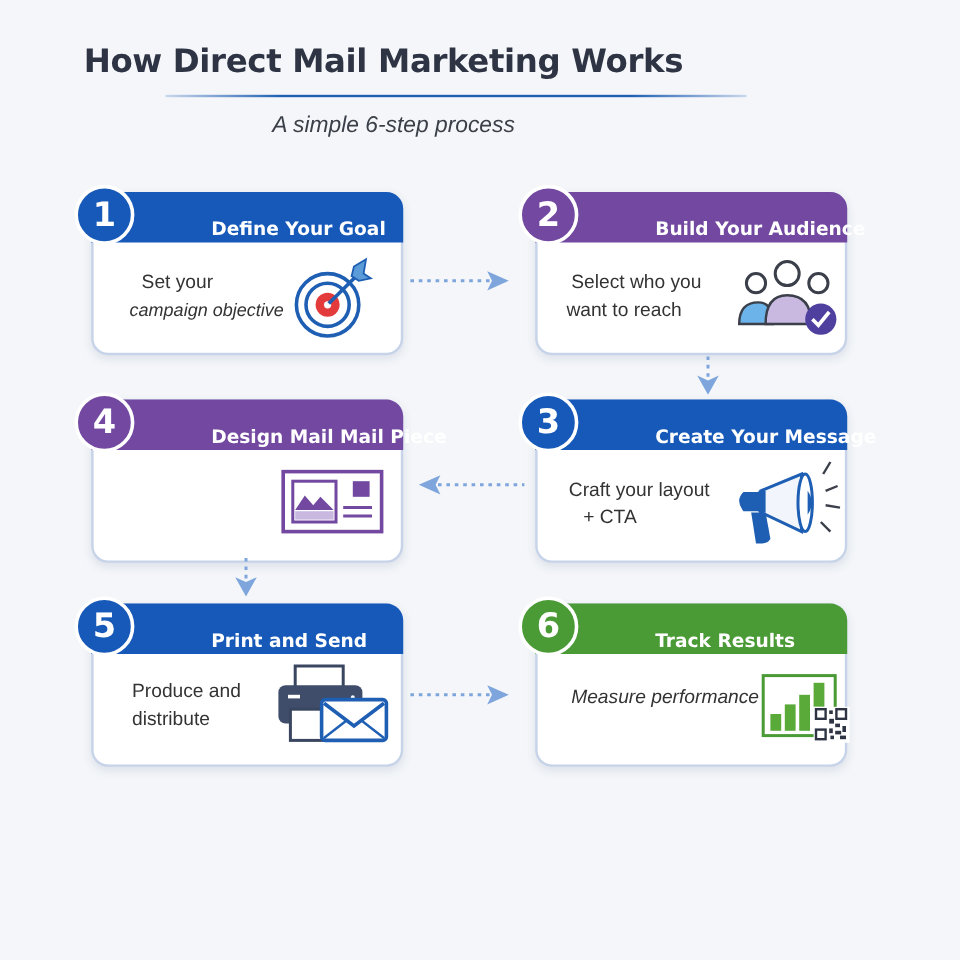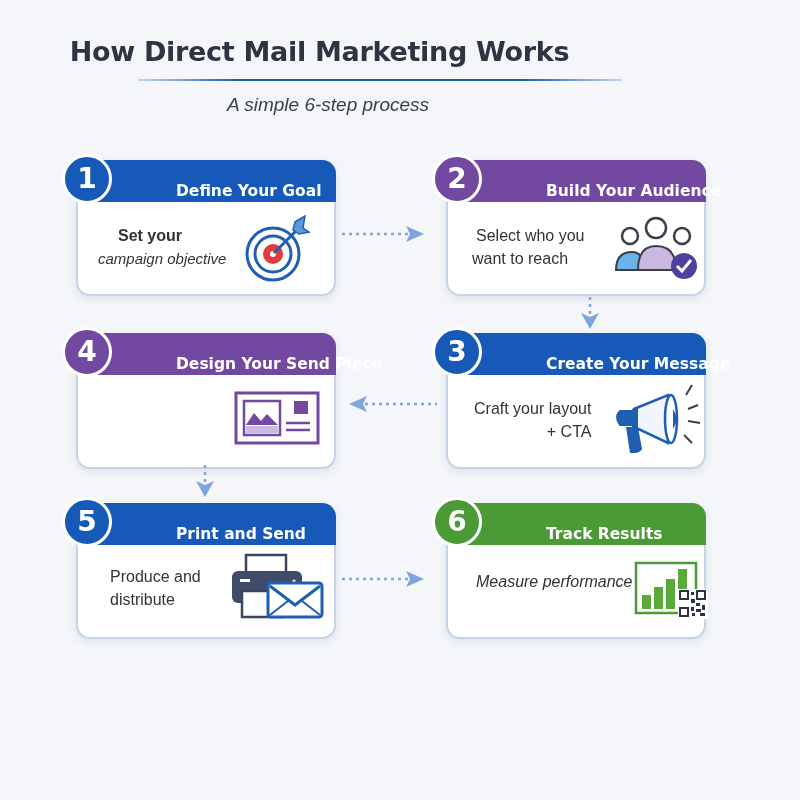--- a/index.html
+++ b/index.html
@@ -24,22 +24,22 @@
 
 <div class="title">How Direct Mail Marketing Works</div>
 <div class="title-rule"></div>
 <div class="subtitle">A simple 6-step process</div>
 
 <div class="card blue" style="left:76px;top:160px;">
   <div class="head"></div>
   <div class="badge">1</div>
   <div class="head-label">Define Your Goal</div>
   <div class="body-text" style="left:20px;top:62px;">
-    <div style="padding-left:20px;font-weight:bold;">Set your</div>
-    <div style="font-style:italic;font-size:15px;">campaign objective</div>
+    <div style="padding-left:20px;">Set your</div>
+    <div style="font-style:italic;font-size:15px;margin-left:10px;">campaign objective</div>
   </div>
   <svg class="icon" style="left:165px;top:52px;" width="70" height="70" viewBox="0 0 70 70">
     <circle cx="30" cy="40" r="26" fill="none" stroke="#1e5fb4" stroke-width="3"></circle>
     <circle cx="30" cy="40" r="18" fill="#fff" stroke="#1e5fb4" stroke-width="3"></circle>
     <circle cx="30" cy="40" r="10" fill="#e33b3b"></circle>
     <circle cx="30" cy="40" r="3" fill="#fff"></circle>
     <line x1="31" y1="39" x2="58" y2="12" stroke="#1e5fb4" stroke-width="3"></line>
     <polygon points="52,8 62,2 60,14 66,18 56,20 50,16" fill="#5b9bd8" stroke="#1e5fb4" stroke-width="1.5"></polygon>
   </svg>
 </div>
@@ -69,21 +69,21 @@
 </div>
 
 <svg class="arrow" style="left:578px;top:295px;" width="24" height="38" viewBox="0 0 24 38">
   <line x1="12" y1="2" x2="12" y2="20" stroke="#7ea6dc" stroke-width="2.5" stroke-dasharray="3,4"></line>
   <polygon points="3,18 12,34 21,18 12,22" fill="#7ea6dc"></polygon>
 </svg>
 
 <div class="card purple" style="left:76px;top:333px;">
   <div class="head"></div>
   <div class="badge">4</div>
-  <div class="head-label">Design Your Send Piece</div>
+  <div class="head-label">Design Mail Mail Piece</div>
   <svg class="icon" style="left:156px;top:56px;" width="86" height="56" viewBox="0 0 86 56">
     <rect x="2" y="2" width="82" height="50" fill="#fff" stroke="#7248a0" stroke-width="3"></rect>
     <rect x="10" y="10" width="36" height="34" fill="#fff" stroke="#7248a0" stroke-width="2.5"></rect>
     <path d="M12,34 L20,22 L27,30 L33,23 L44,34 Z" fill="#7248a0"></path>
     <rect x="12" y="35" width="32" height="7" fill="#c9b8e0"></rect>
     <rect x="60" y="10" width="14" height="13" fill="#7248a0"></rect>
     <line x1="52" y1="32" x2="76" y2="32" stroke="#7248a0" stroke-width="2.5"></line>
     <line x1="52" y1="39" x2="76" y2="39" stroke="#7248a0" stroke-width="2.5"></line>
   </svg>
 </div>
@@ -92,21 +92,21 @@
   <polygon points="22,2 4,10 22,18 18,10" fill="#7ea6dc"></polygon>
   <line x1="20" y1="10" x2="92" y2="10" stroke="#7ea6dc" stroke-width="2.5" stroke-dasharray="3,4"></line>
 </svg>
 
 <div class="card blue" style="left:446px;top:333px;">
   <div class="head"></div>
   <div class="badge">3</div>
   <div class="head-label">Create Your Message</div>
   <div class="body-text" style="left:26px;top:62px;">
     <div>Craft your layout</div>
-    <div style="padding-left:12px;text-align:right;">+ CTA</div>
+    <div style="padding-left:12px;">+ CTA</div>
   </div>
   <svg class="icon" style="left:162px;top:46px;" width="92" height="80" viewBox="0 0 92 80">
     <path d="M10,30 Q4,36 10,44 L24,44 L24,30 Z" fill="#1e5fb4" stroke="#1e5fb4" stroke-width="2"></path>
     <path d="M24,28 L58,14 L58,62 L24,46 Z" fill="#f2f6fc" stroke="#1e5fb4" stroke-width="2.5"></path>
     <rect x="22" y="28" width="6" height="18" fill="#1e5fb4"></rect>
     <ellipse cx="61" cy="38" rx="6" ry="24" fill="#fff" stroke="#1e5fb4" stroke-width="2.5"></ellipse>
     <path d="M63,28 Q70,38 63,48 Z" fill="#1e5fb4"></path>
     <path d="M16,46 L28,46 L32,68 Q30,72 24,72 L20,72 Z" fill="#1e5fb4"></path>
     <line x1="76" y1="14" x2="82" y2="4" stroke="#3a3f4a" stroke-width="2"></line>
     <line x1="78" y1="28" x2="88" y2="24" stroke="#3a3f4a" stroke-width="2"></line>

